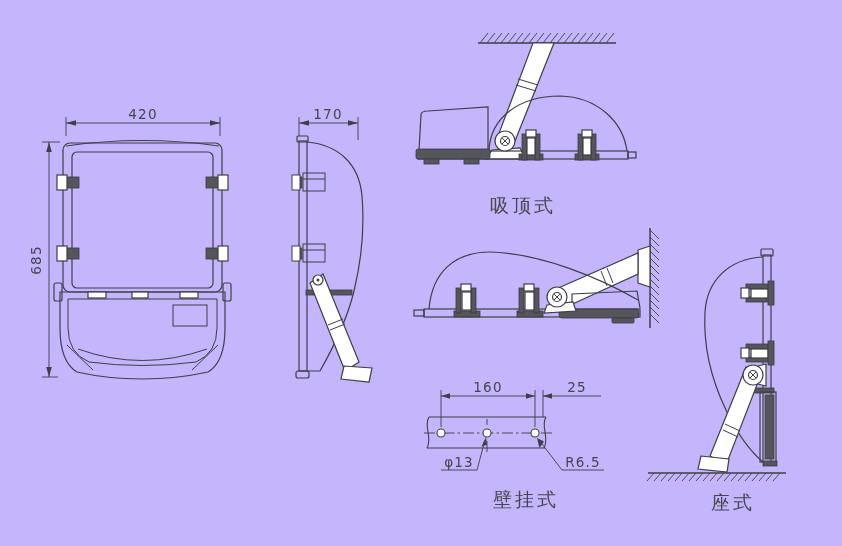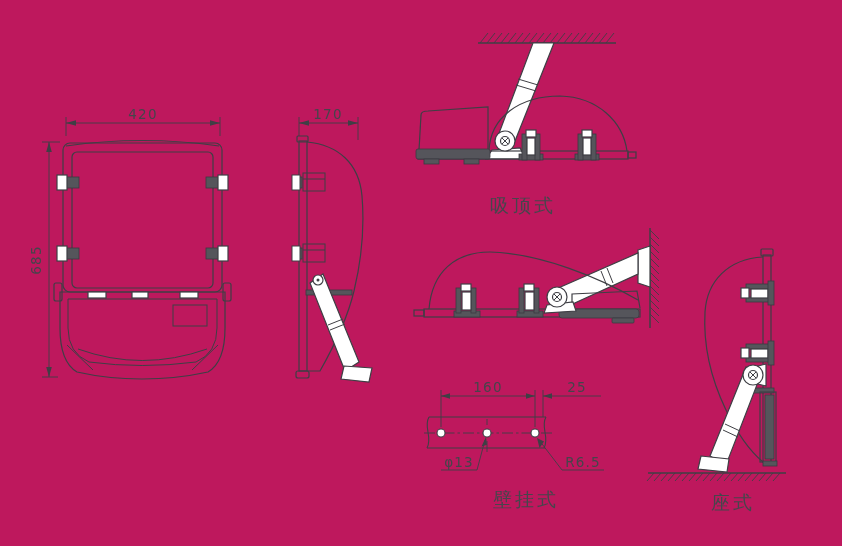--- a/index.html
+++ b/index.html
@@ -1,16 +1,16 @@
 <!DOCTYPE html>
 <html><head>
 <meta charset="utf-8">
 <style>
   html,body{margin:0;padding:0;background:#ffffff;}
-  .canvas{position:relative;width:842px;height:546px;background:#be185d;overflow:hidden;
+  .canvas{position:relative;width:842px;height:546px;background:#c4b5fd;overflow:hidden;
           font-family:"DejaVu Sans", sans-serif;}
   svg{display:block;}
   .dim-text{font-family:"DejaVu Sans", sans-serif;font-size:13.5px;fill:#45454b;letter-spacing:1.2px;}
   .cn-text{font-family:"DejaVu Sans", sans-serif;font-size:19px;fill:#46464c;letter-spacing:3px;}
   .arrow{fill:#3f3f45;stroke:none;}
   .dark{fill:#55555b;stroke:#3b3b41;stroke-width:0.8;}
   .white{fill:#ffffff;stroke:#3f3f45;}
 </style>
 </head>
 <body>

